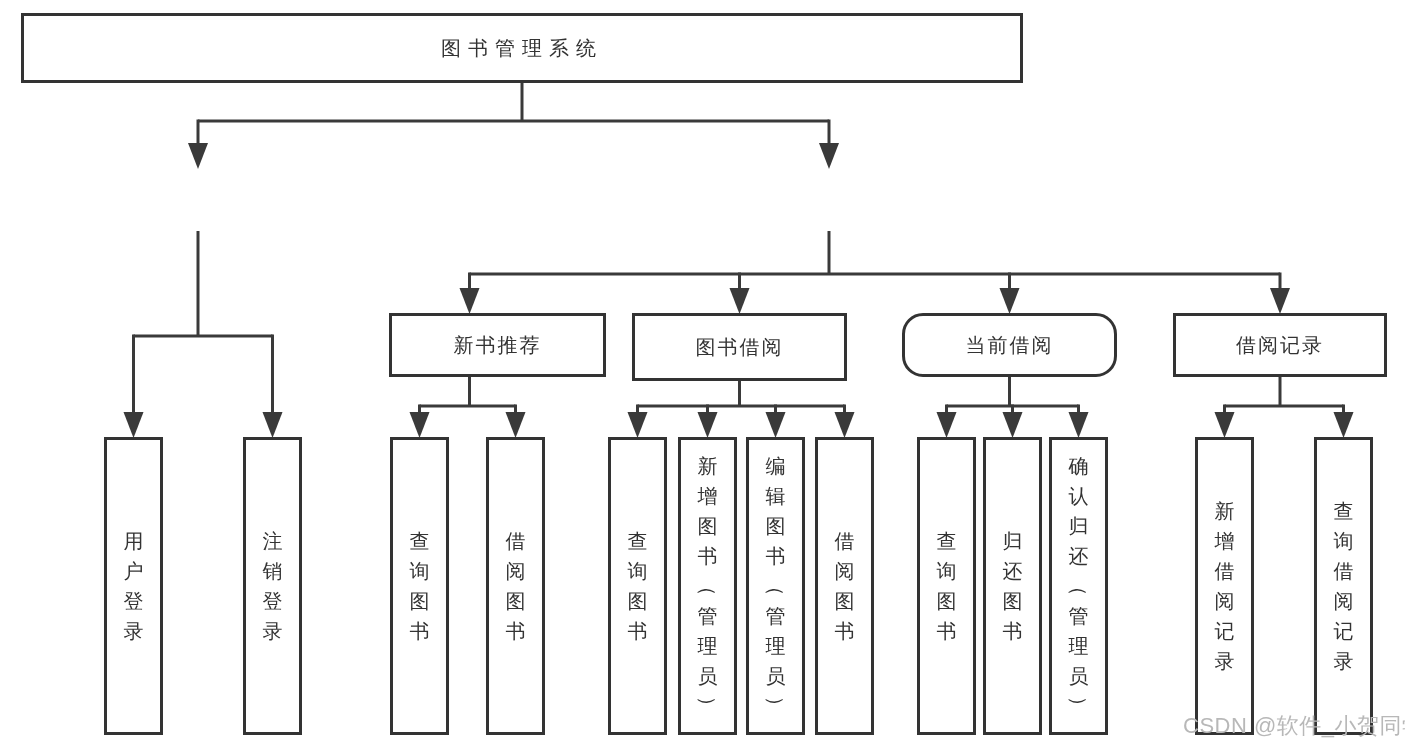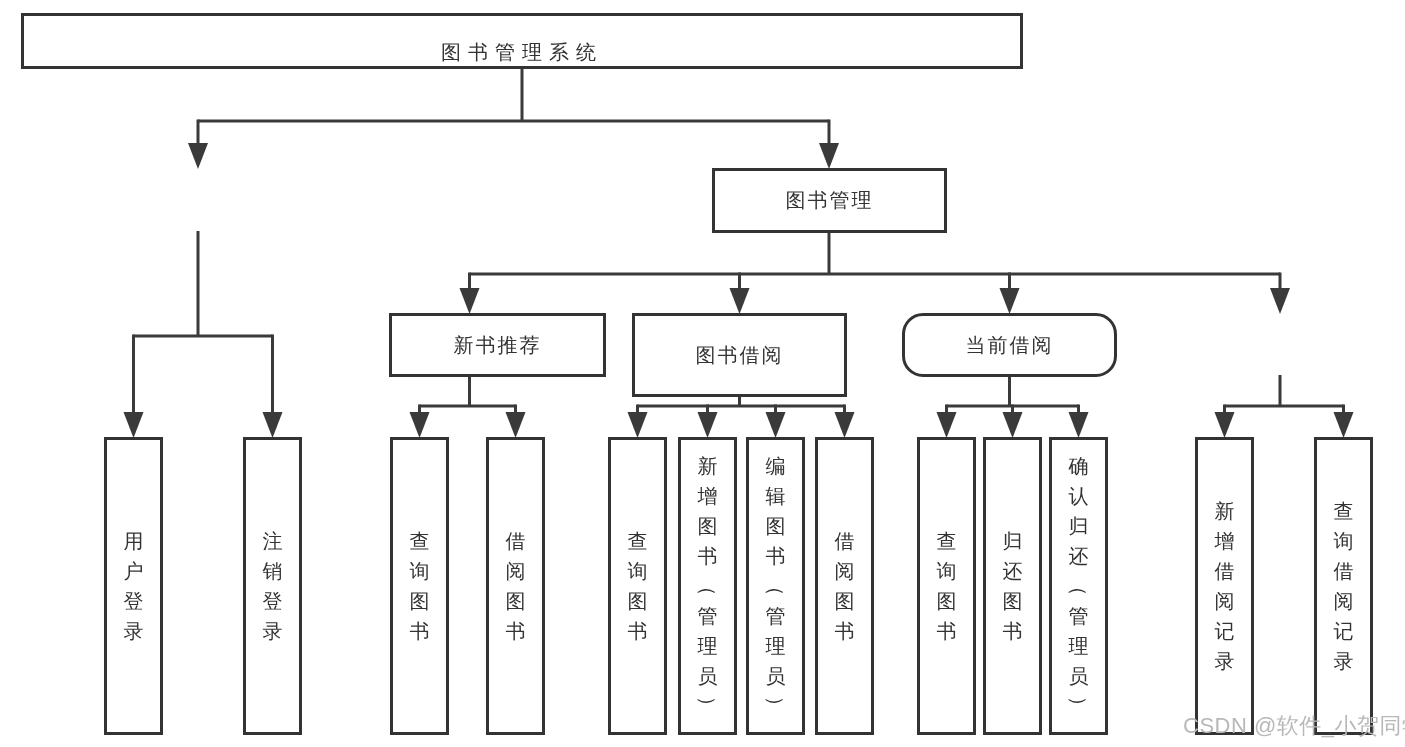--- a/index.html
+++ b/index.html
@@ -77,36 +77,36 @@
       <line x1="1078.5" y1="404.5" x2="1078.5" y2="416" stroke="#3a3a3a" stroke-width="3"></line>
       <polygon points="1068.5,412 1088.5,412 1078.5,438" fill="#3a3a3a"></polygon>
       <line x1="1280" y1="375" x2="1280" y2="406" stroke="#3a3a3a" stroke-width="3"></line>
       <line x1="1224.5" y1="406" x2="1343.5" y2="406" stroke="#3a3a3a" stroke-width="3"></line>
       <line x1="1224.5" y1="404.5" x2="1224.5" y2="416" stroke="#3a3a3a" stroke-width="3"></line>
       <polygon points="1214.5,412 1234.5,412 1224.5,438" fill="#3a3a3a"></polygon>
       <line x1="1343.5" y1="404.5" x2="1343.5" y2="416" stroke="#3a3a3a" stroke-width="3"></line>
       <polygon points="1333.5,412 1353.5,412 1343.5,438" fill="#3a3a3a"></polygon>
     </svg>
 
-  <div class="box root-box" style="left:21px; top:13px; width:1002px; height:56px;align-items:flex-end;">
+  <div class="box root-box" style="left:21px; top:13px; width:1002px; height:70px;">
     <span>图书管理系统</span>
   </div>
 
-  <div class="box" style="left:712px; top:168px; width:235px; height:65px;">
-    <span>图书管理</span>
-  </div>
 
   <div class="box" style="left:361px; top:313px; width:217px; height:64px;margin-left:28px;">
     <span>新书推荐</span>
   </div>
-  <div class="box" style="left:632px; top:313px; width:215px; height:84px;">
+  <div class="box" style="left:632px; top:313px; width:215px; height:68px;">
     <span>图书借阅</span>
   </div>
   <div class="box" style="left:902px; top:313px; width:215px; height:64px;border-radius:21px;">
     <span>当前借阅</span>
+  </div>
+  <div class="box" style="left:1173px; top:313px; width:214px; height:64px;">
+    <span>借阅记录</span>
   </div>
 
   <div class="box vbox" style="left:104px; top:437px; width:59px; height:298px;">
     <span class="vlabel">
         <span class="ch">用</span>
         <span class="ch">户</span>
         <span class="ch">登</span>
         <span class="ch">录</span>
       </span>
   </div>

